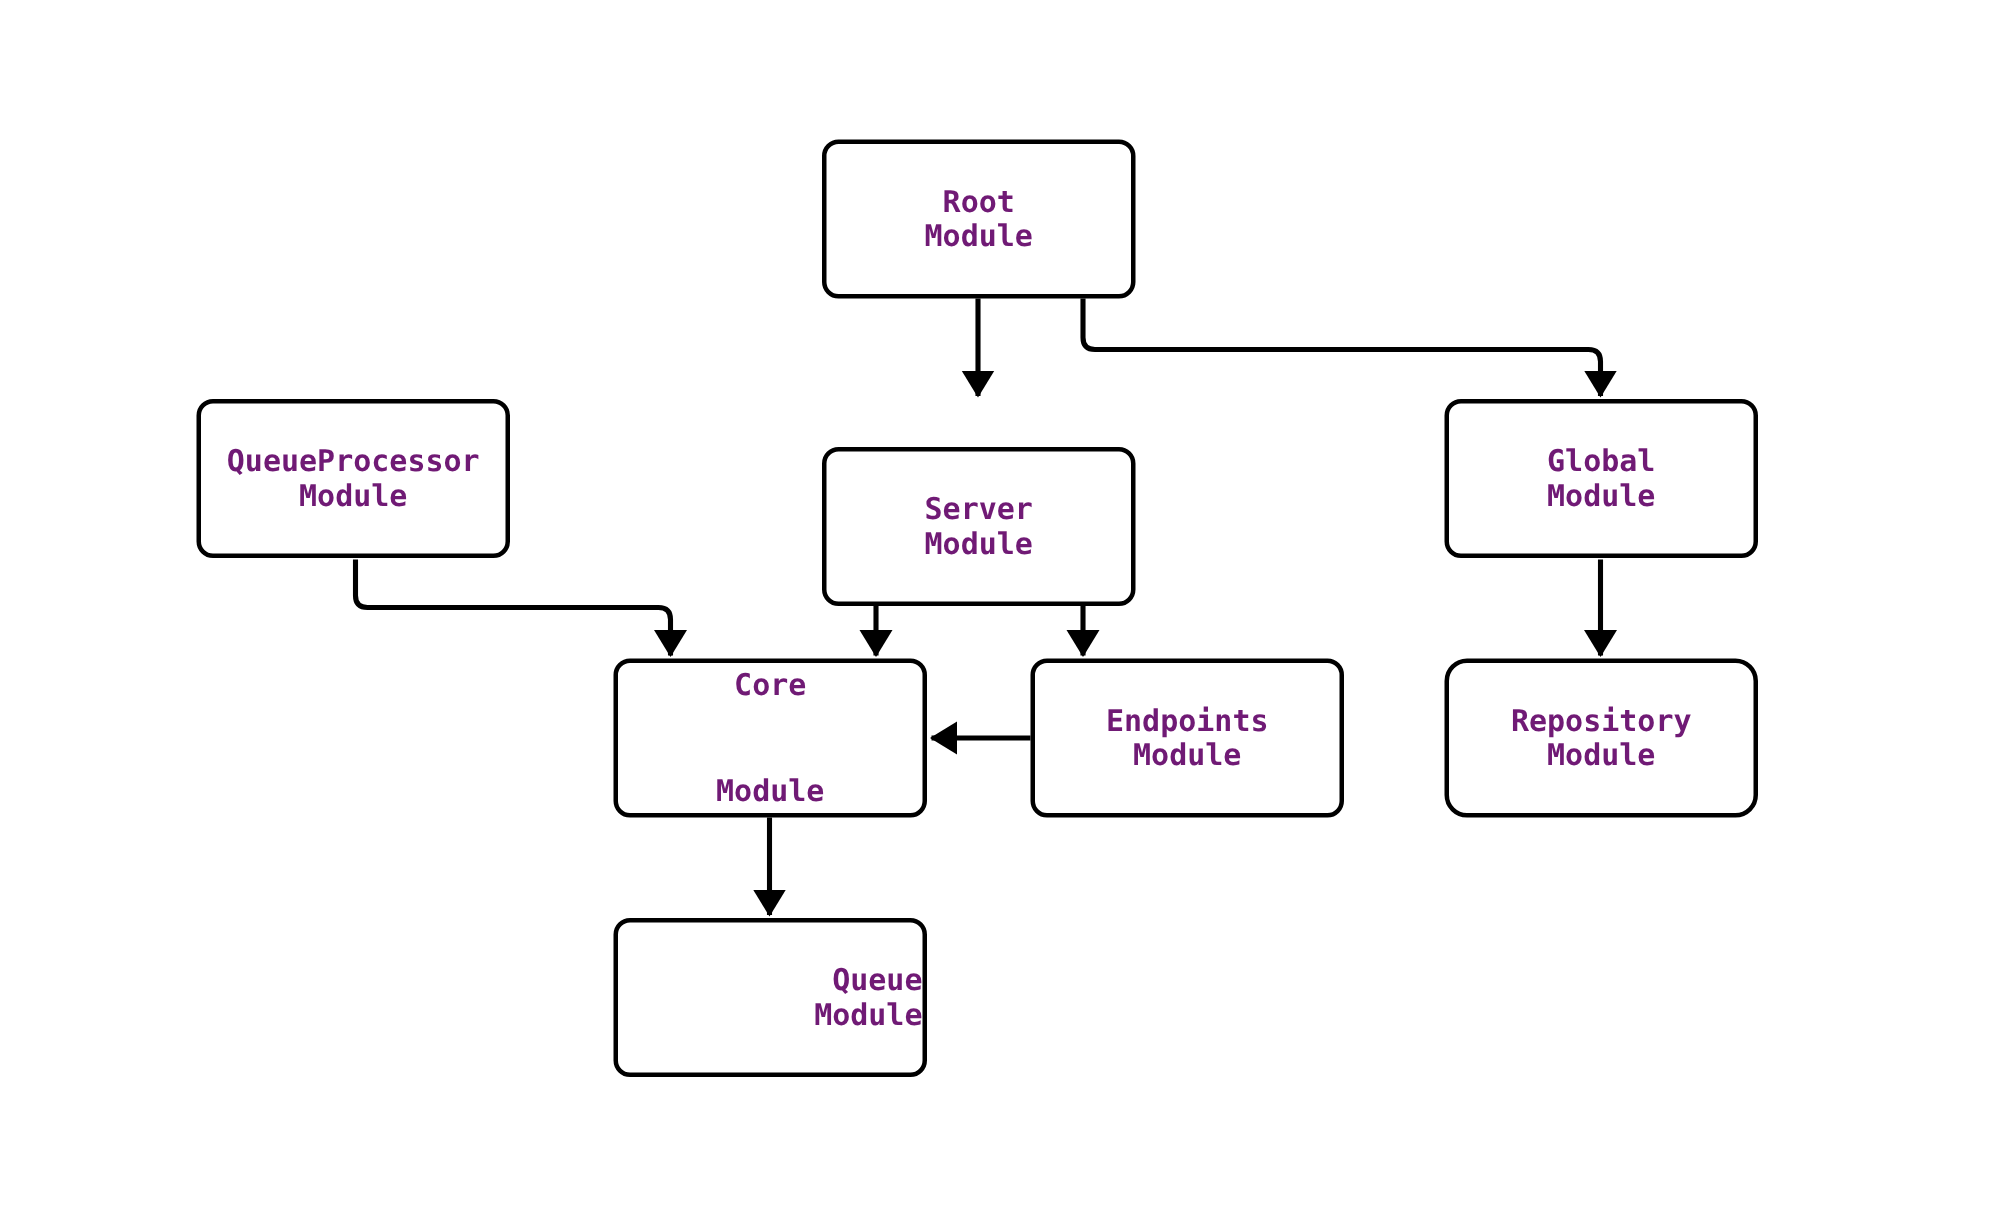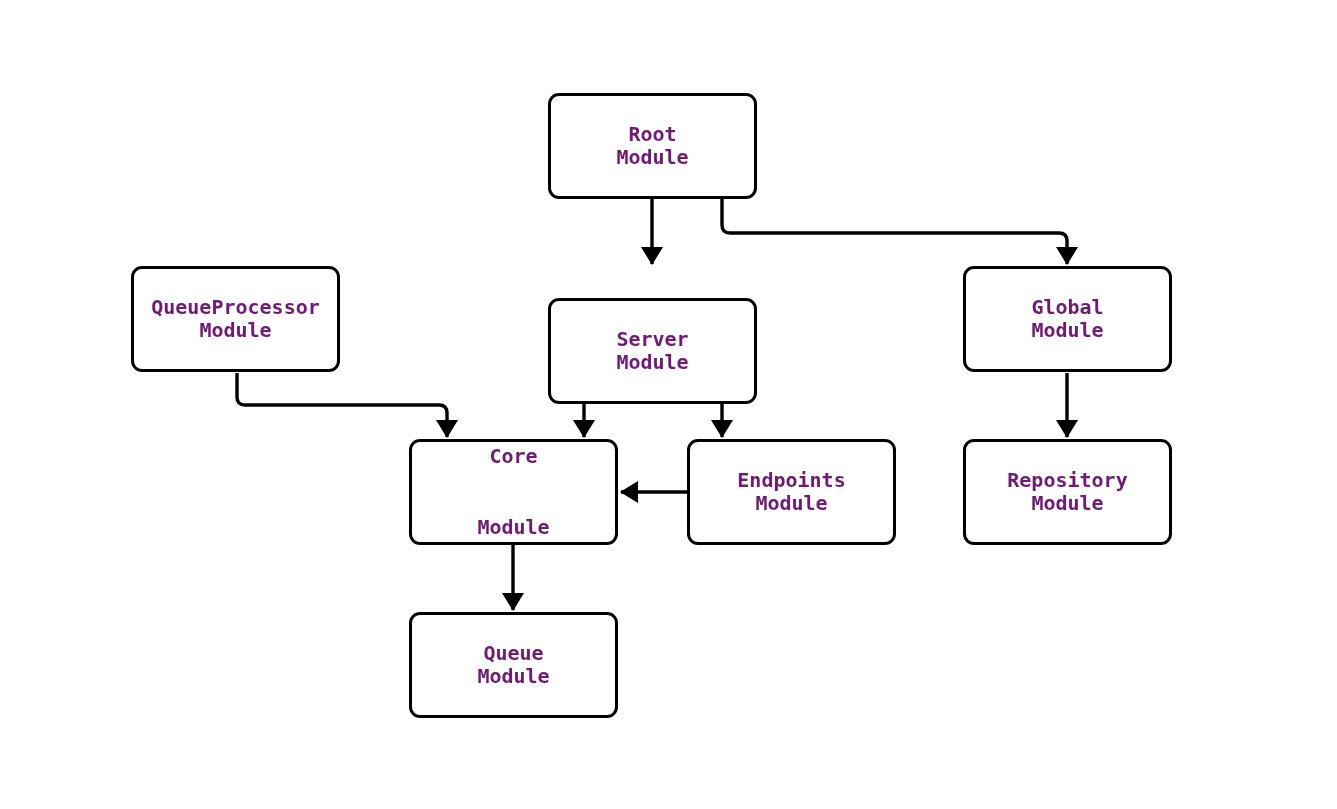--- a/index.html
+++ b/index.html
@@ -47,22 +47,22 @@
     white-space: nowrap;
   }
   .node span { display: block; }
 
   .n-root          { left: 548px; top:  93px; }
   .n-queueprocessor{ left: 131px; top: 266px; }
   .n-server        { left: 548px; top: 266px; margin-top: 32px; }
   .n-global        { left: 963px; top: 266px; justify-content: center; }
   .n-core          { left: 409px; top: 439px; gap: 48px; }
   .n-endpoints     { left: 687px; top: 439px; }
-  .n-repository    { left: 963px; top: 439px; }
-  .n-queue         { left: 409px; top: 612px; }
+  .n-repository    { left: 963px; top: 439px; border-radius: 15px; }
+  .n-queue         { left: 409px; top: 612px; align-items: flex-end; }
 </style>
 </head>
 <body>
 
 <div class="canvas">
 
   <svg class="edges-layer" width="1337" height="809" viewBox="0 0 1337 809" xmlns="http://www.w3.org/2000/svg">
     <defs>
       <marker id="arrow" markerUnits="userSpaceOnUse" markerWidth="30" markerHeight="26" refX="17" refY="11" orient="auto">
         <path d="M0,0 L18,11 L0,22 Z" fill="#000000"></path>

